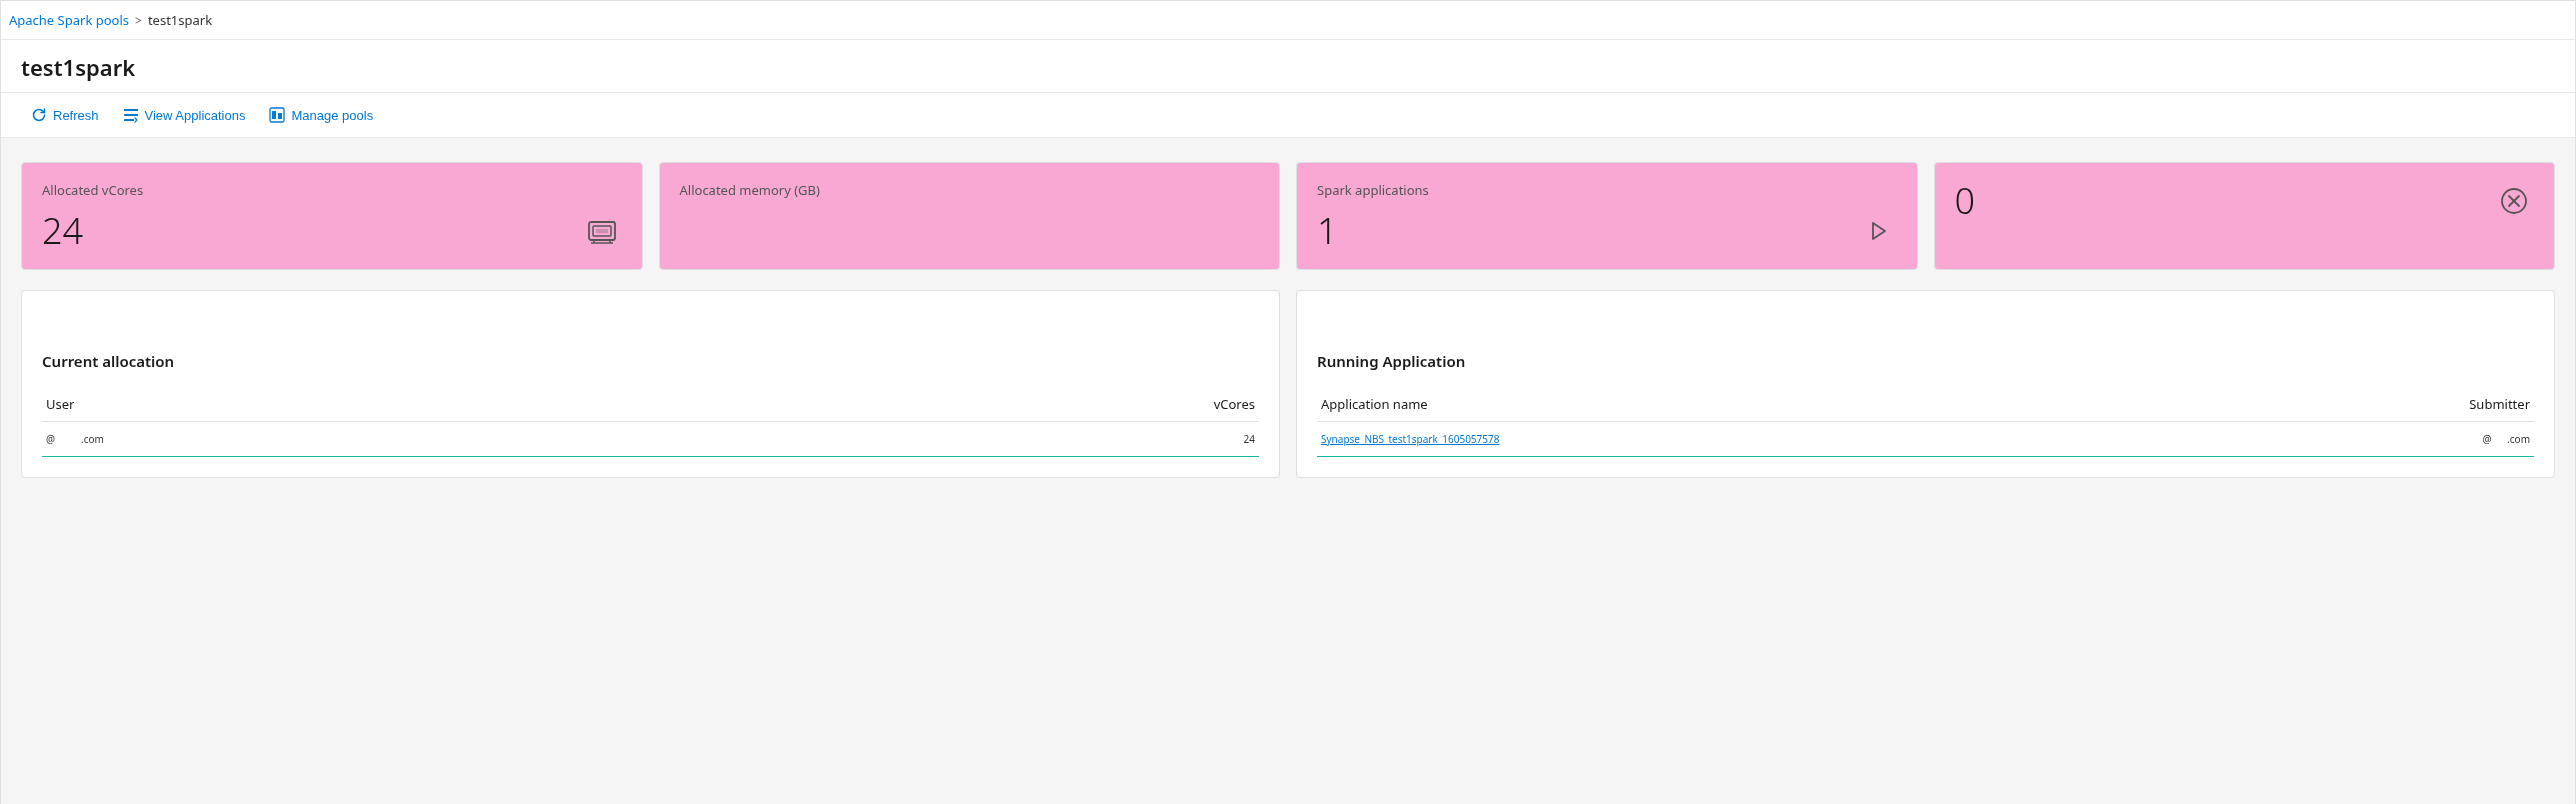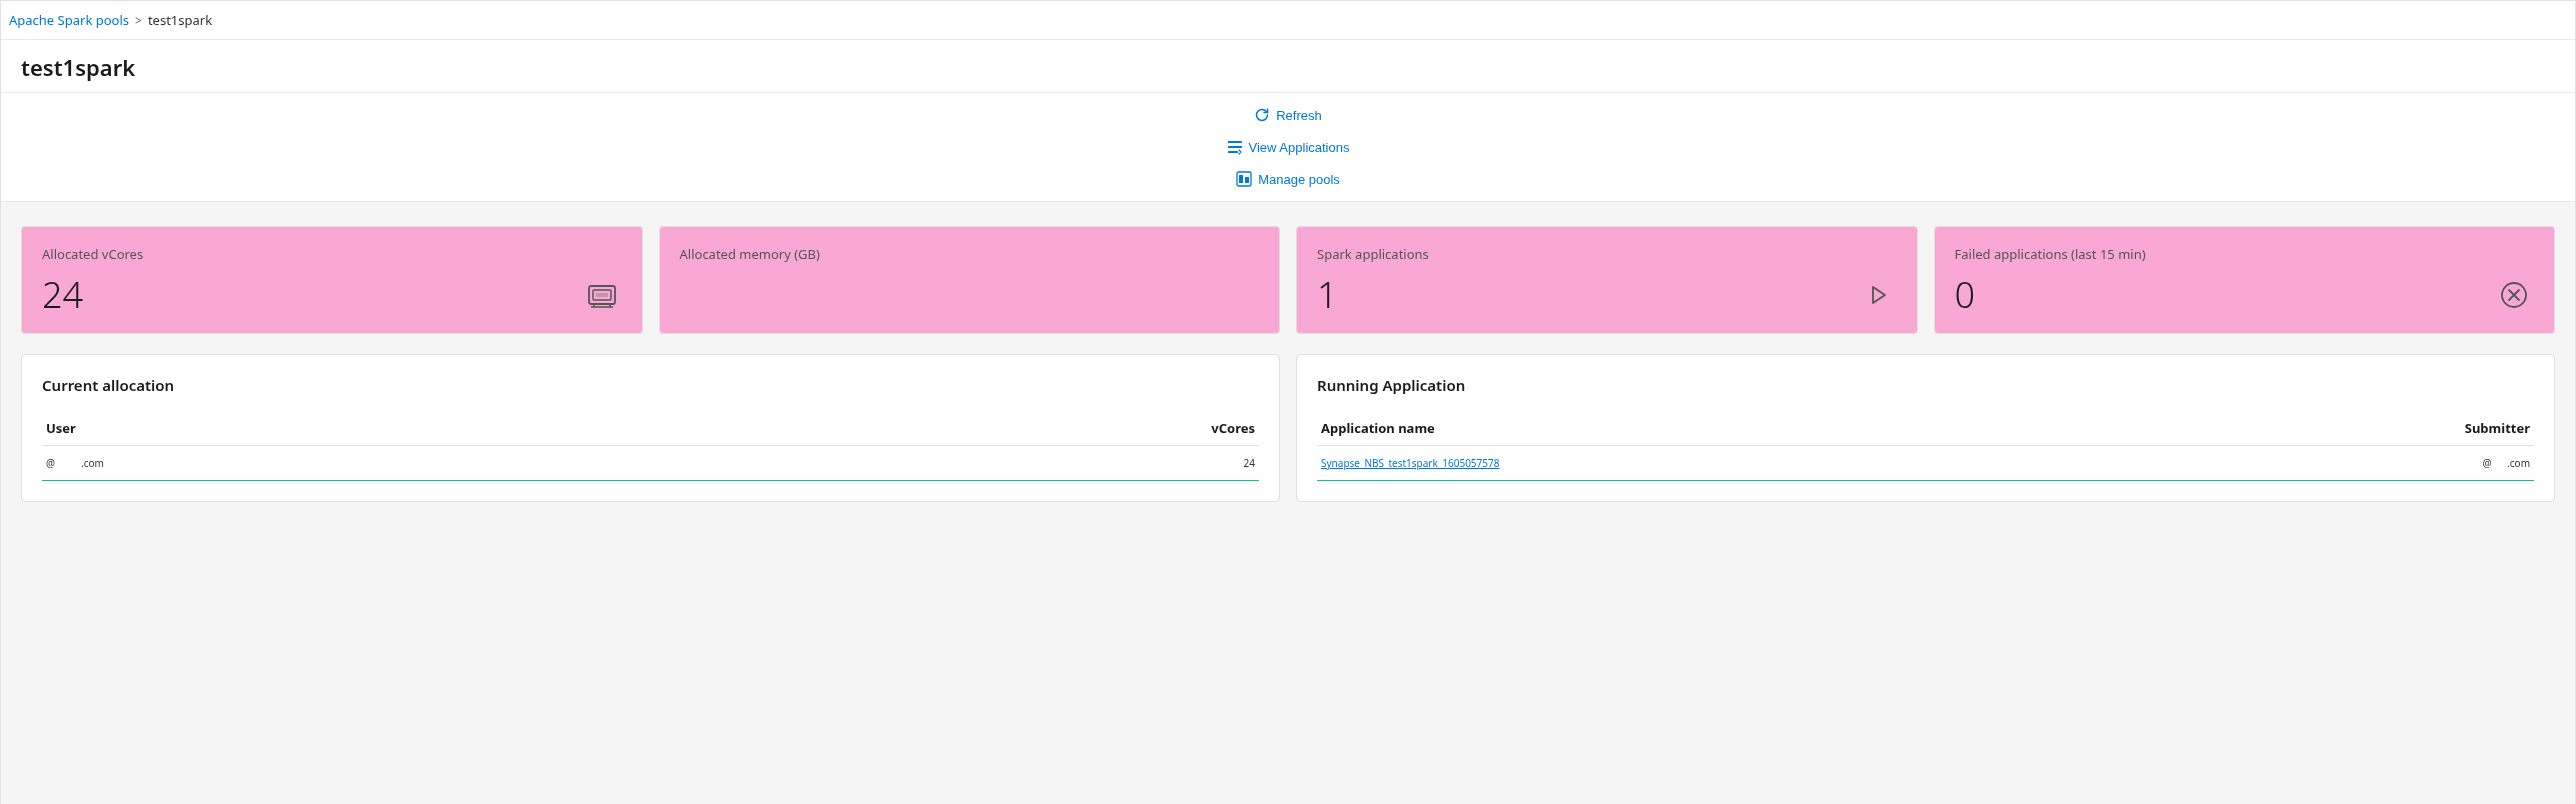--- a/index.html
+++ b/index.html
@@ -48,21 +48,20 @@
       color: #1a1a1a;
     }
     
     .toolbar {
       padding: 8px 20px;
       background: #fff;
       border-bottom: 1px solid #e8e8e8;
       display: flex;
       align-items: center;
       gap: 4px;
-      flex-direction: column;
     }
     .toolbar-btn {
       display: flex;
       align-items: center;
       gap: 6px;
       padding: 6px 10px;
       background: transparent;
       border: none;
       cursor: pointer;
       color: #0078d4;
@@ -136,28 +135,29 @@
       flex: 1;
     }
     .panel-right {
       flex: 1;
     }
     .panel-title {
       font-size: 15px;
       font-weight: 600;
       color: #1a1a1a;
       margin-bottom: 16px;
+      margin-top: 40px;
     }
     .table {
       width: 100%;
       border-collapse: collapse;
     }
     .table th {
       text-align: left;
-      font-weight: 700;
+      font-weight: 400;
       font-size: 13px;
       color: #1a1a1a;
       padding: 8px 4px;
       border-bottom: 1px solid #e0e0e0;
     }
     .table td {
       padding: 10px 4px;
       font-size: 10px;
       color: #333;
       border-bottom: 1px solid #14b8a6;
@@ -255,21 +255,20 @@
           <div class="metric-card-value">1</div>
           <div class="metric-card-icon active-icon">
             <svg viewBox="0 0 32 32" fill="none" xmlns="http://www.w3.org/2000/svg">
               <path d="M12 8l12 8-12 8V8z" stroke="#555" stroke-width="1.8" stroke-linejoin="round"></path>
             </svg>
           </div>
         </div>
       </div>
 
       <div class="metric-card">
-        <div class="metric-card-label">Failed applications (last 15 min)</div>
         <div class="metric-card-body">
           <div class="metric-card-value">0</div>
           <div class="metric-card-icon failed-icon">
             <svg viewBox="0 0 32 32" fill="none" xmlns="http://www.w3.org/2000/svg">
               <circle cx="16" cy="16" r="12" stroke="#555" stroke-width="1.8"></circle>
               <line x1="11" y1="11" x2="21" y2="21" stroke="#555" stroke-width="1.8" stroke-linecap="round"></line>
               <line x1="21" y1="11" x2="11" y2="21" stroke="#555" stroke-width="1.8" stroke-linecap="round"></line>
             </svg>
           </div>
         </div>

